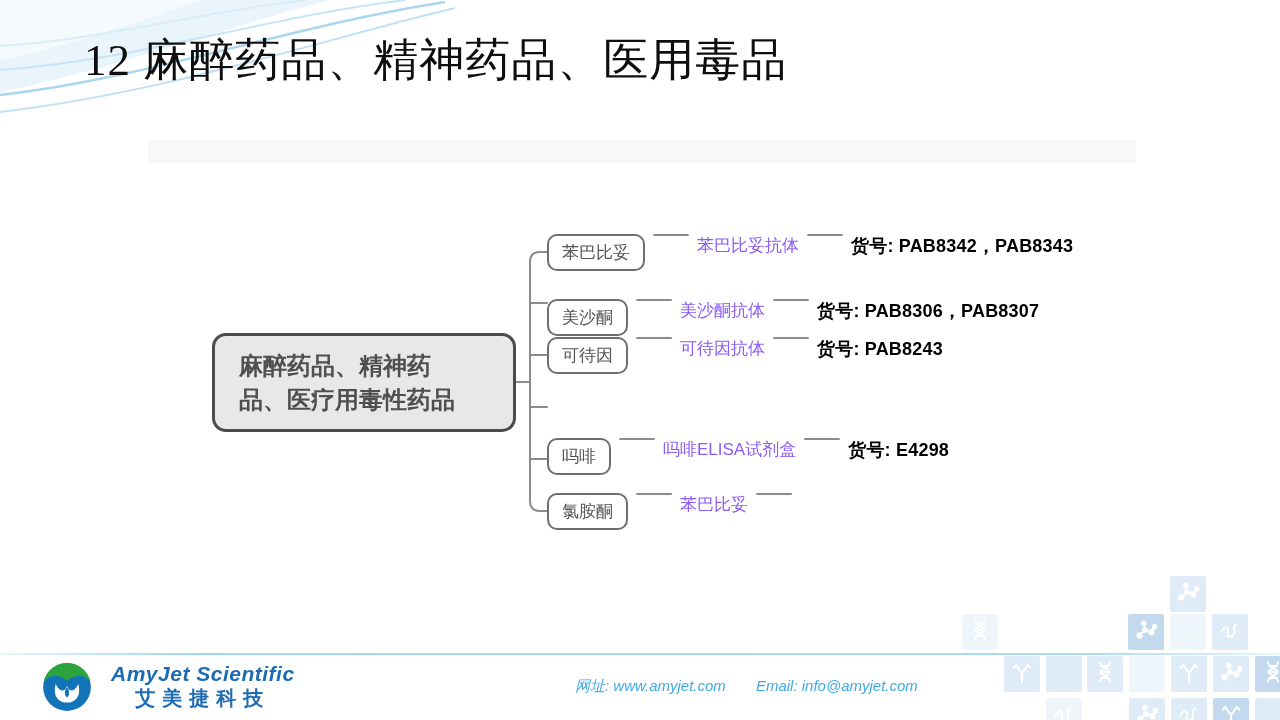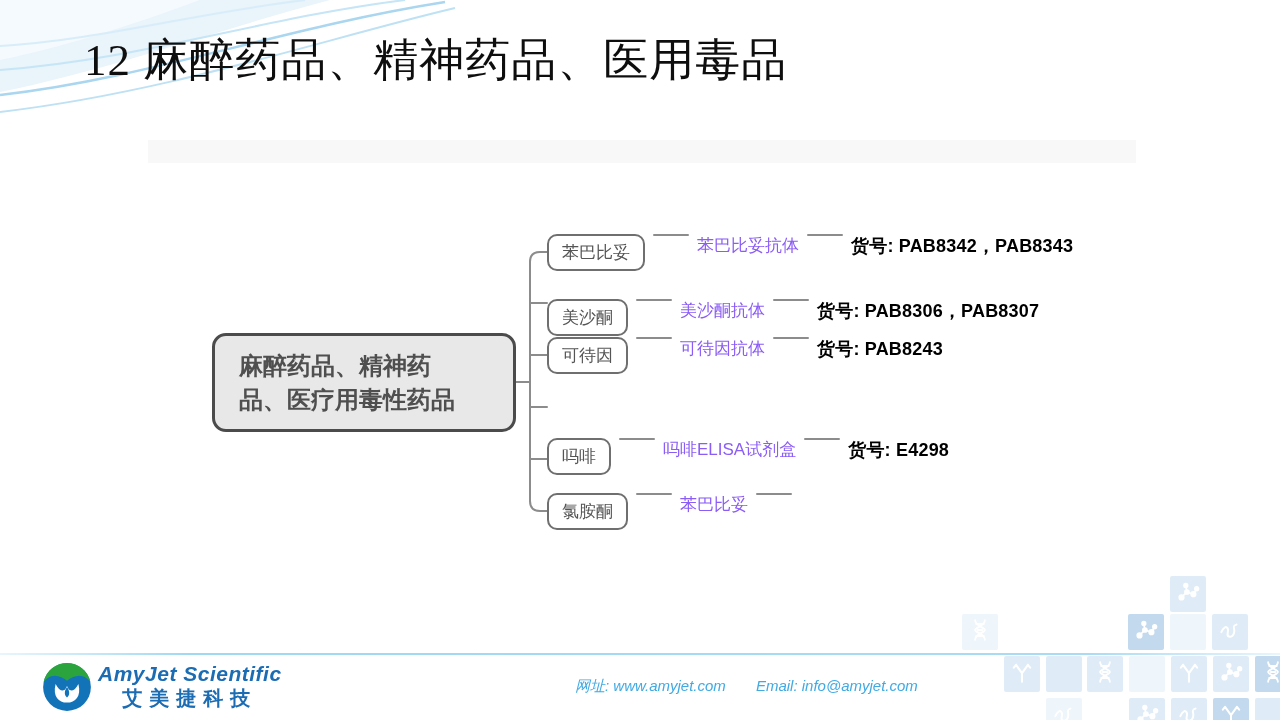--- a/index.html
+++ b/index.html
@@ -26,21 +26,21 @@
   .row{position:absolute;left:547px;height:36px;display:flex;align-items:flex-start;white-space:nowrap;}
   .node-box{box-sizing:border-box;border:2px solid #6f6f6f;border-radius:10px;background:#fff;
             padding:5px 13px;font-size:17px;color:#555;}
   .h-line{width:36px;height:2px;background:#8c8c8c;margin:0 8px;border-radius:1px;flex:0 0 auto;}
   .product{font-size:17px;color:#8b5cf6;}
   .sku{font-size:18px;font-weight:bold;color:#000000;letter-spacing:.2px;}
 
   
   .footer-line{position:absolute;left:0;top:653px;width:1280px;height:2px;
                background:linear-gradient(to right,#e8f5fc,#9ed8f2 15%,#a9dcf4 85%,#e8f5fc);}
-  .logo{position:absolute;left:40px;top:659px;display:flex;align-items:center;gap:4px;}
+  .logo{position:absolute;left:40px;top:659px;display:flex;align-items:center;gap:17px;}
   .logo-text{display:flex;flex-direction:column;align-items:center;line-height:1.15;}
   .logo-en{font-size:21px;font-weight:bold;font-style:italic;color:#1b6cb3;letter-spacing:.5px;}
   .logo-zh{font-size:20px;font-weight:bold;color:#1b6cb3;letter-spacing:7px;margin-top:1px;}
   .contact{position:absolute;left:575px;top:677px;display:flex;gap:30px;
            font-size:15px;font-style:italic;color:#41aae3;}
   .contact span{white-space:nowrap;}
 
   
   .mosaic{position:absolute;left:0;top:0;width:1280px;height:720px;pointer-events:none;}
   .tile{position:absolute;width:36px;height:36px;border-radius:2px;

